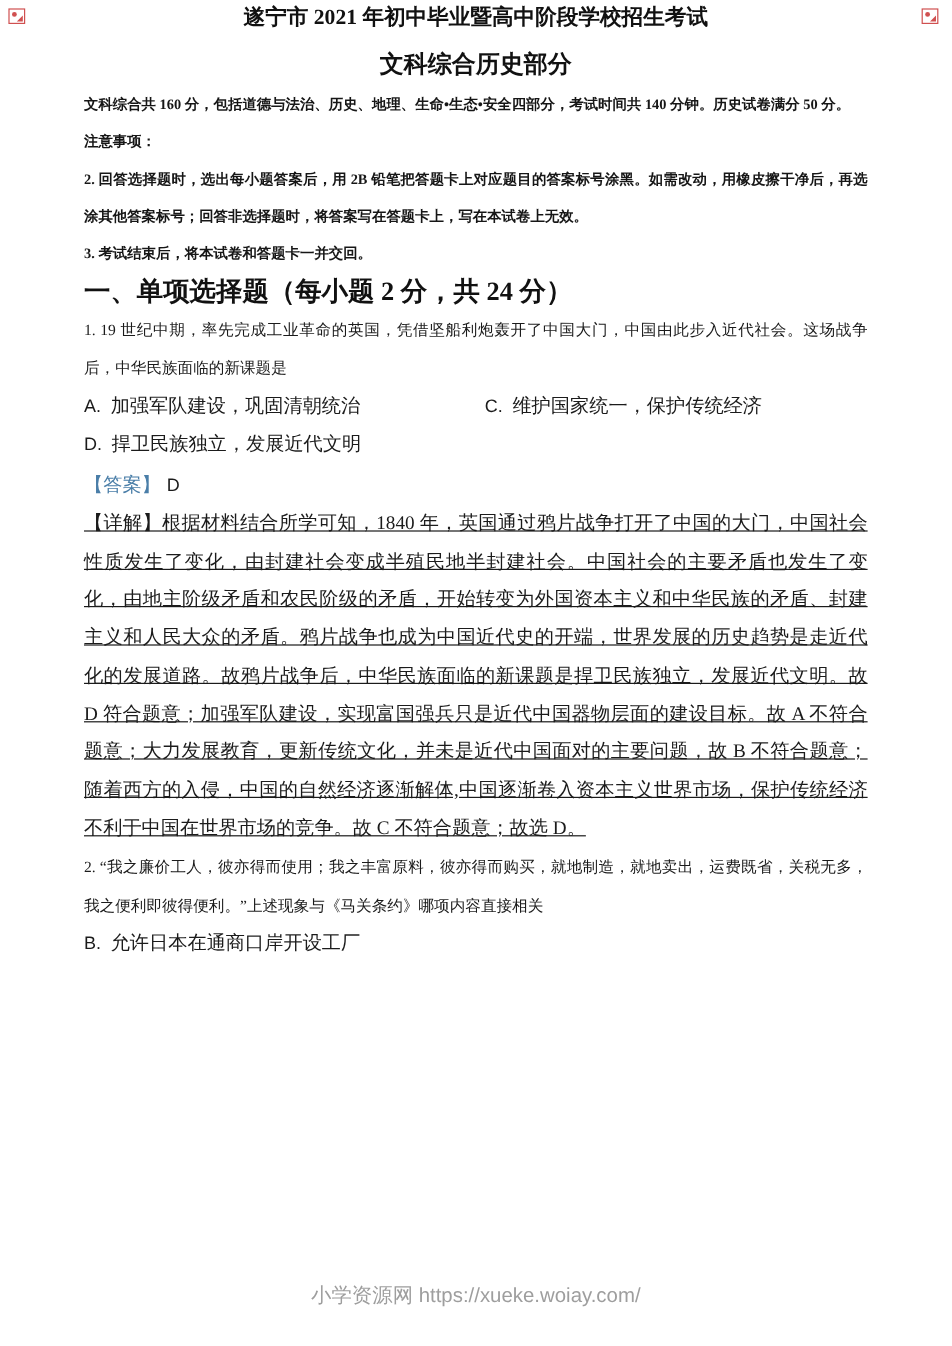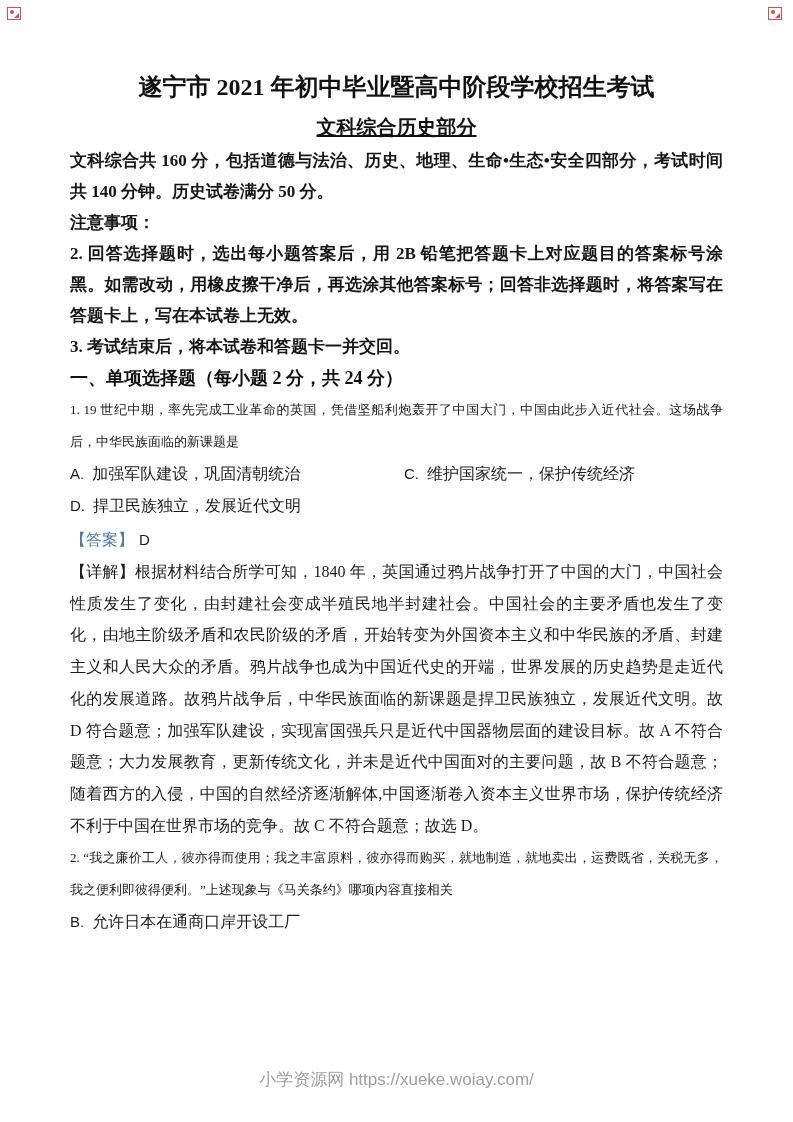--- a/index.html
+++ b/index.html
@@ -11,51 +11,49 @@
     margin: 0 auto;
     background: #ffffff;
     overflow: hidden;
     font-family: "Liberation Serif", "DejaVu Serif", serif;
     color: #1b1b1b;
   }
   .content { padding: 0 70px; }
 
   .doc-title {
     margin: 0;
-    padding-top: 73px;
-    font-size: 24px;
+    font-size: 18px;
     line-height: 28px;
     text-align: center;
     font-weight: bold;
     color: #111;
   }
   .doc-subtitle {
     margin: 13px 0 0 0;
     font-size: 20px;
     line-height: 26px;
     text-align: center;
     font-weight: bold;
     color: #111;
-    text-decoration: underline;
   }
 
   .bold-block {
     margin-top: 5px;
     font-weight: bold;
-    font-size: 17px;
+    font-size: 12px;
     line-height: 31px;
     text-align: justify;
     text-justify: inter-ideograph;
     color: #161616;
   }
   .bold-block p { margin: 0; }
 
   .section-heading {
     margin: 1px 0 0 0;
-    font-size: 18px;
+    font-size: 22px;
     line-height: 30px;
     font-weight: bold;
     color: #111;
   }
 
   .stem {
     margin: 1px 0 0 0;
     font-size: 13px;
     line-height: 32px;
     text-align: justify;
@@ -85,20 +83,21 @@
     font-family: "Liberation Sans", "DejaVu Sans", sans-serif;
     font-size: 15px;
   }
 
   .detail {
     margin: 2px 0 0 0;
     font-size: 16px;
     line-height: 31.7px;
     text-align: justify;
     text-justify: inter-ideograph;
+    text-decoration: underline;
   }
 
   .q2-block { margin-top: 0; }
 
   .footer-credit {
     position: absolute;
     left: 0;
     right: 0;
     top: 1068px;
     text-align: center;

